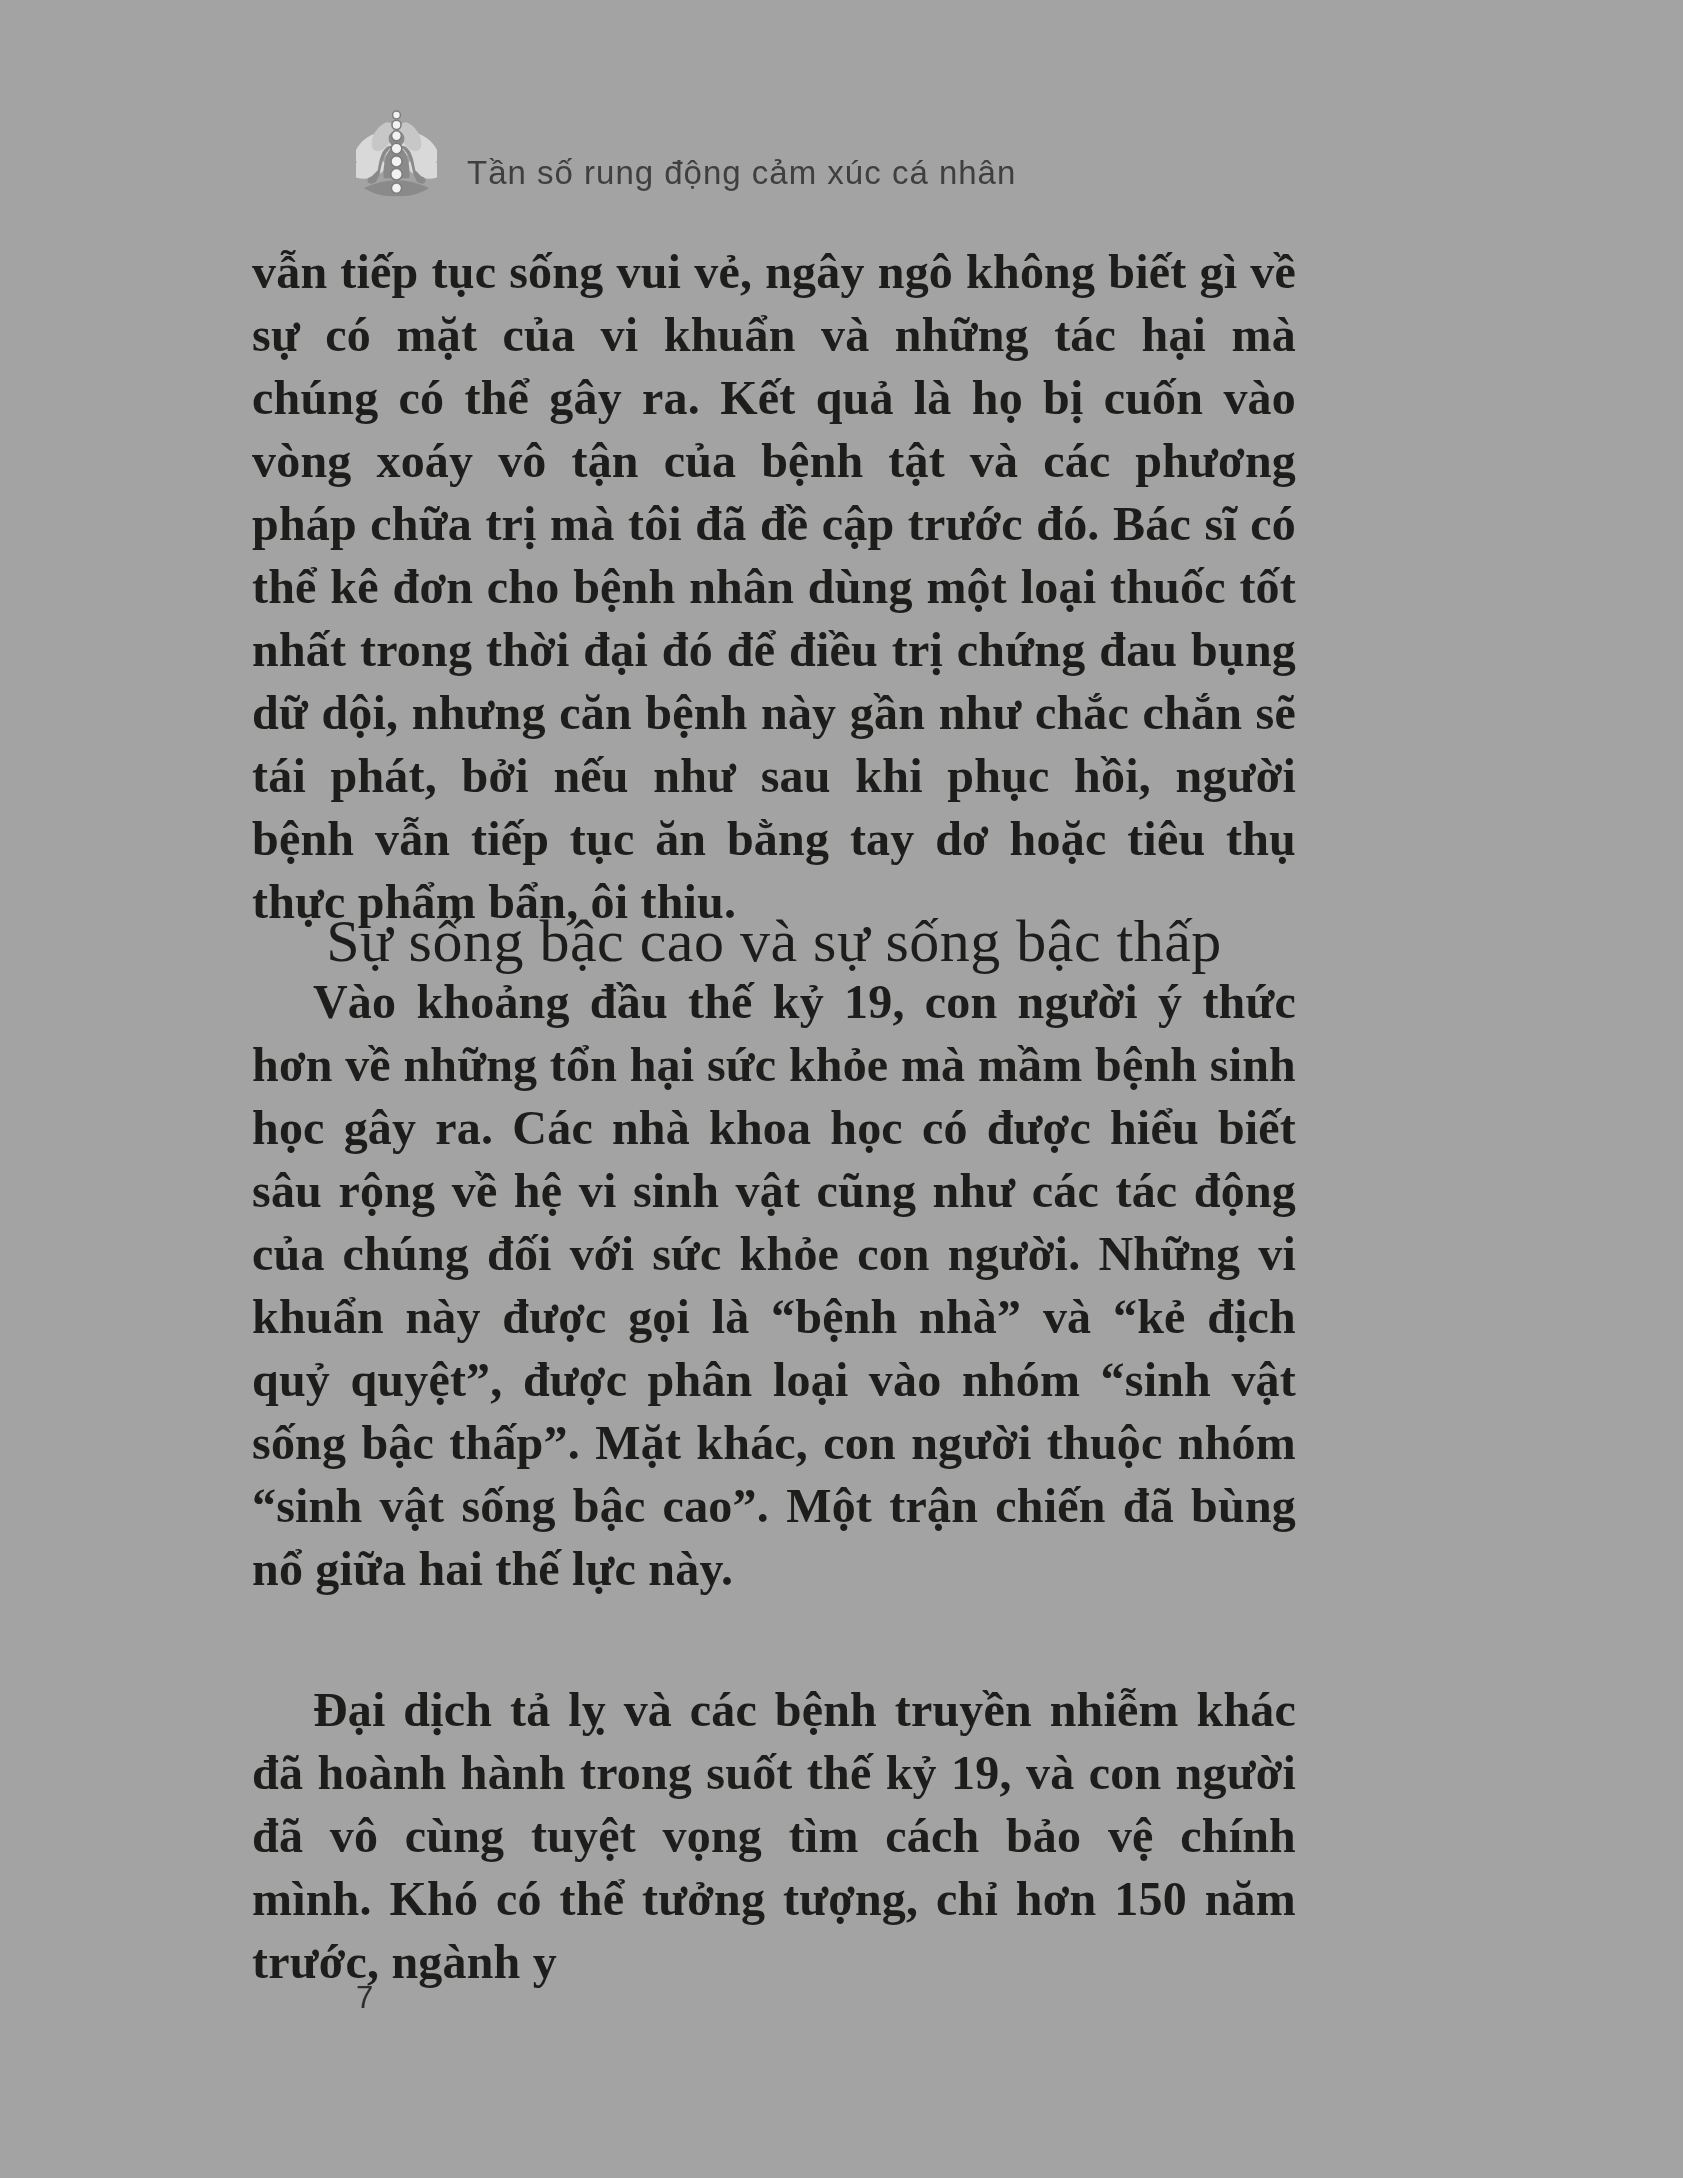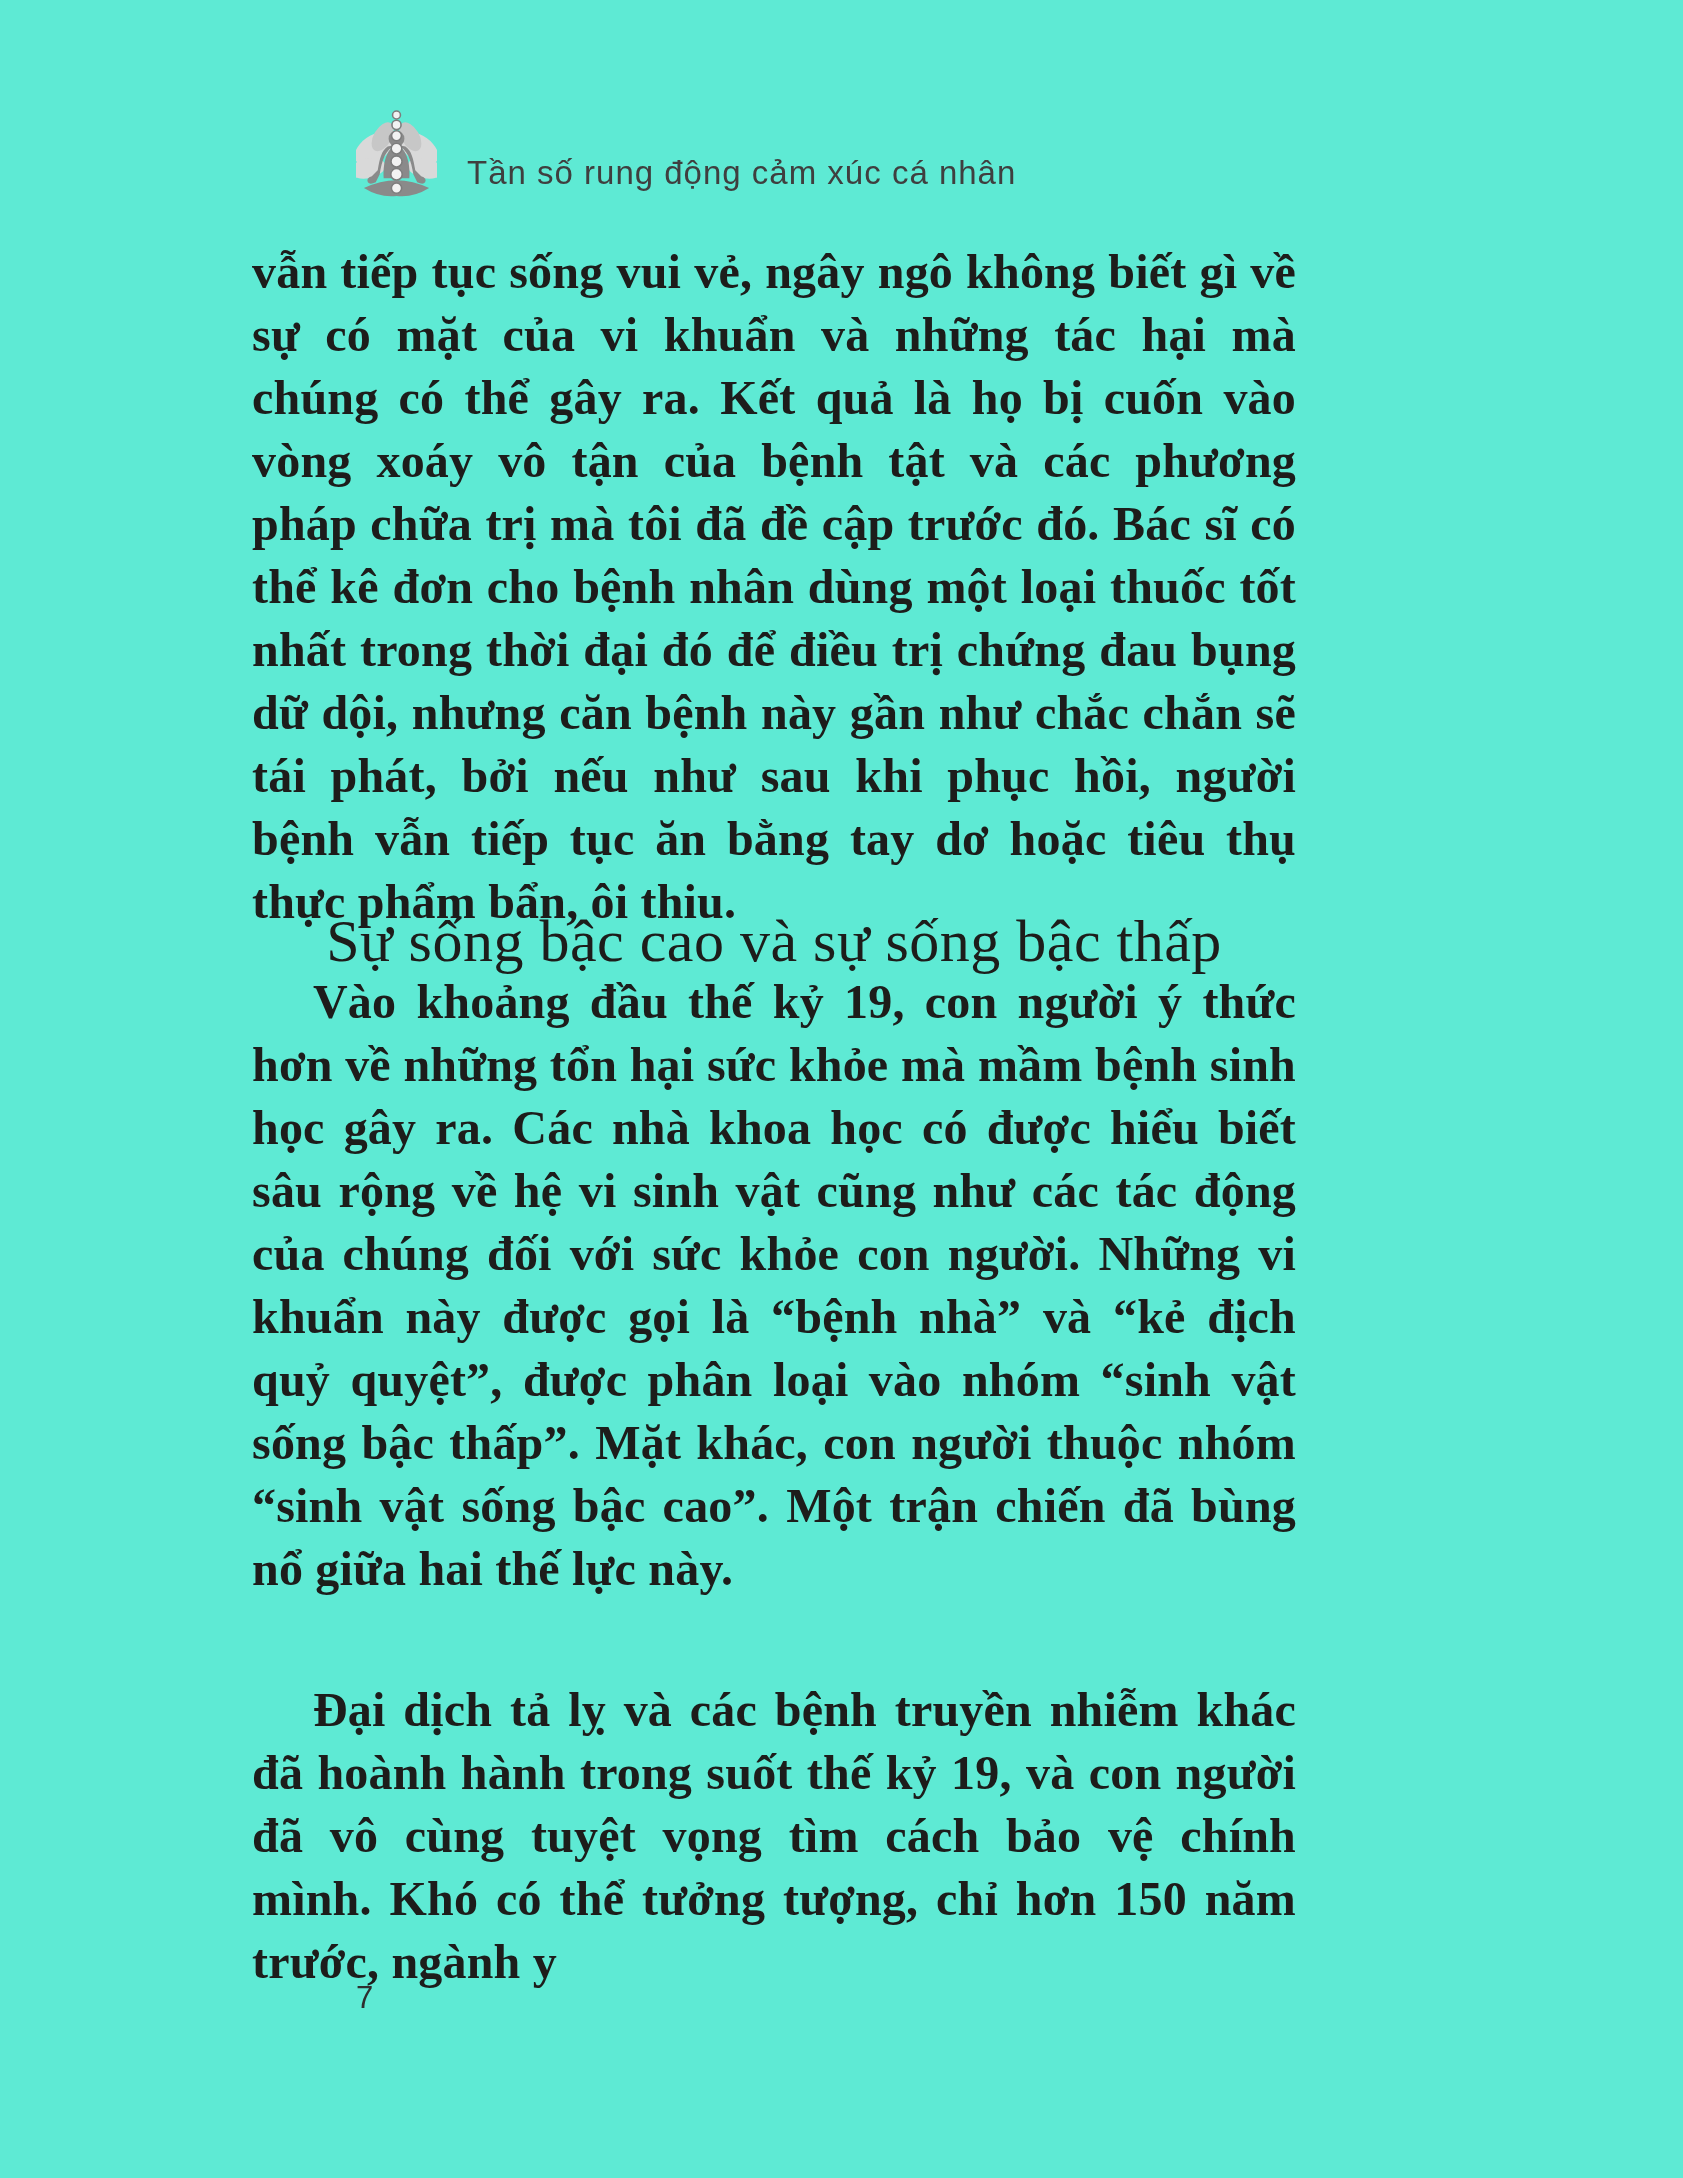--- a/index.html
+++ b/index.html
@@ -1,20 +1,20 @@
 <!DOCTYPE html>
 <html lang="vi"><head>
 <meta charset="utf-8">
 <style>
   html,body{margin:0;padding:0;background:#e8e8e8;}
   .page{
     position:relative;
     width:1683px;height:2178px;
     margin:0 auto;
-    background:#5eead4;
+    background:#a3a3a3;
     font-family:"Liberation Serif", serif;
     color:#1d1d1b;
     overflow:hidden;
   }
   
   .header{
     position:absolute;
     top:109px;left:356px;
     display:flex;align-items:flex-end;
   }

